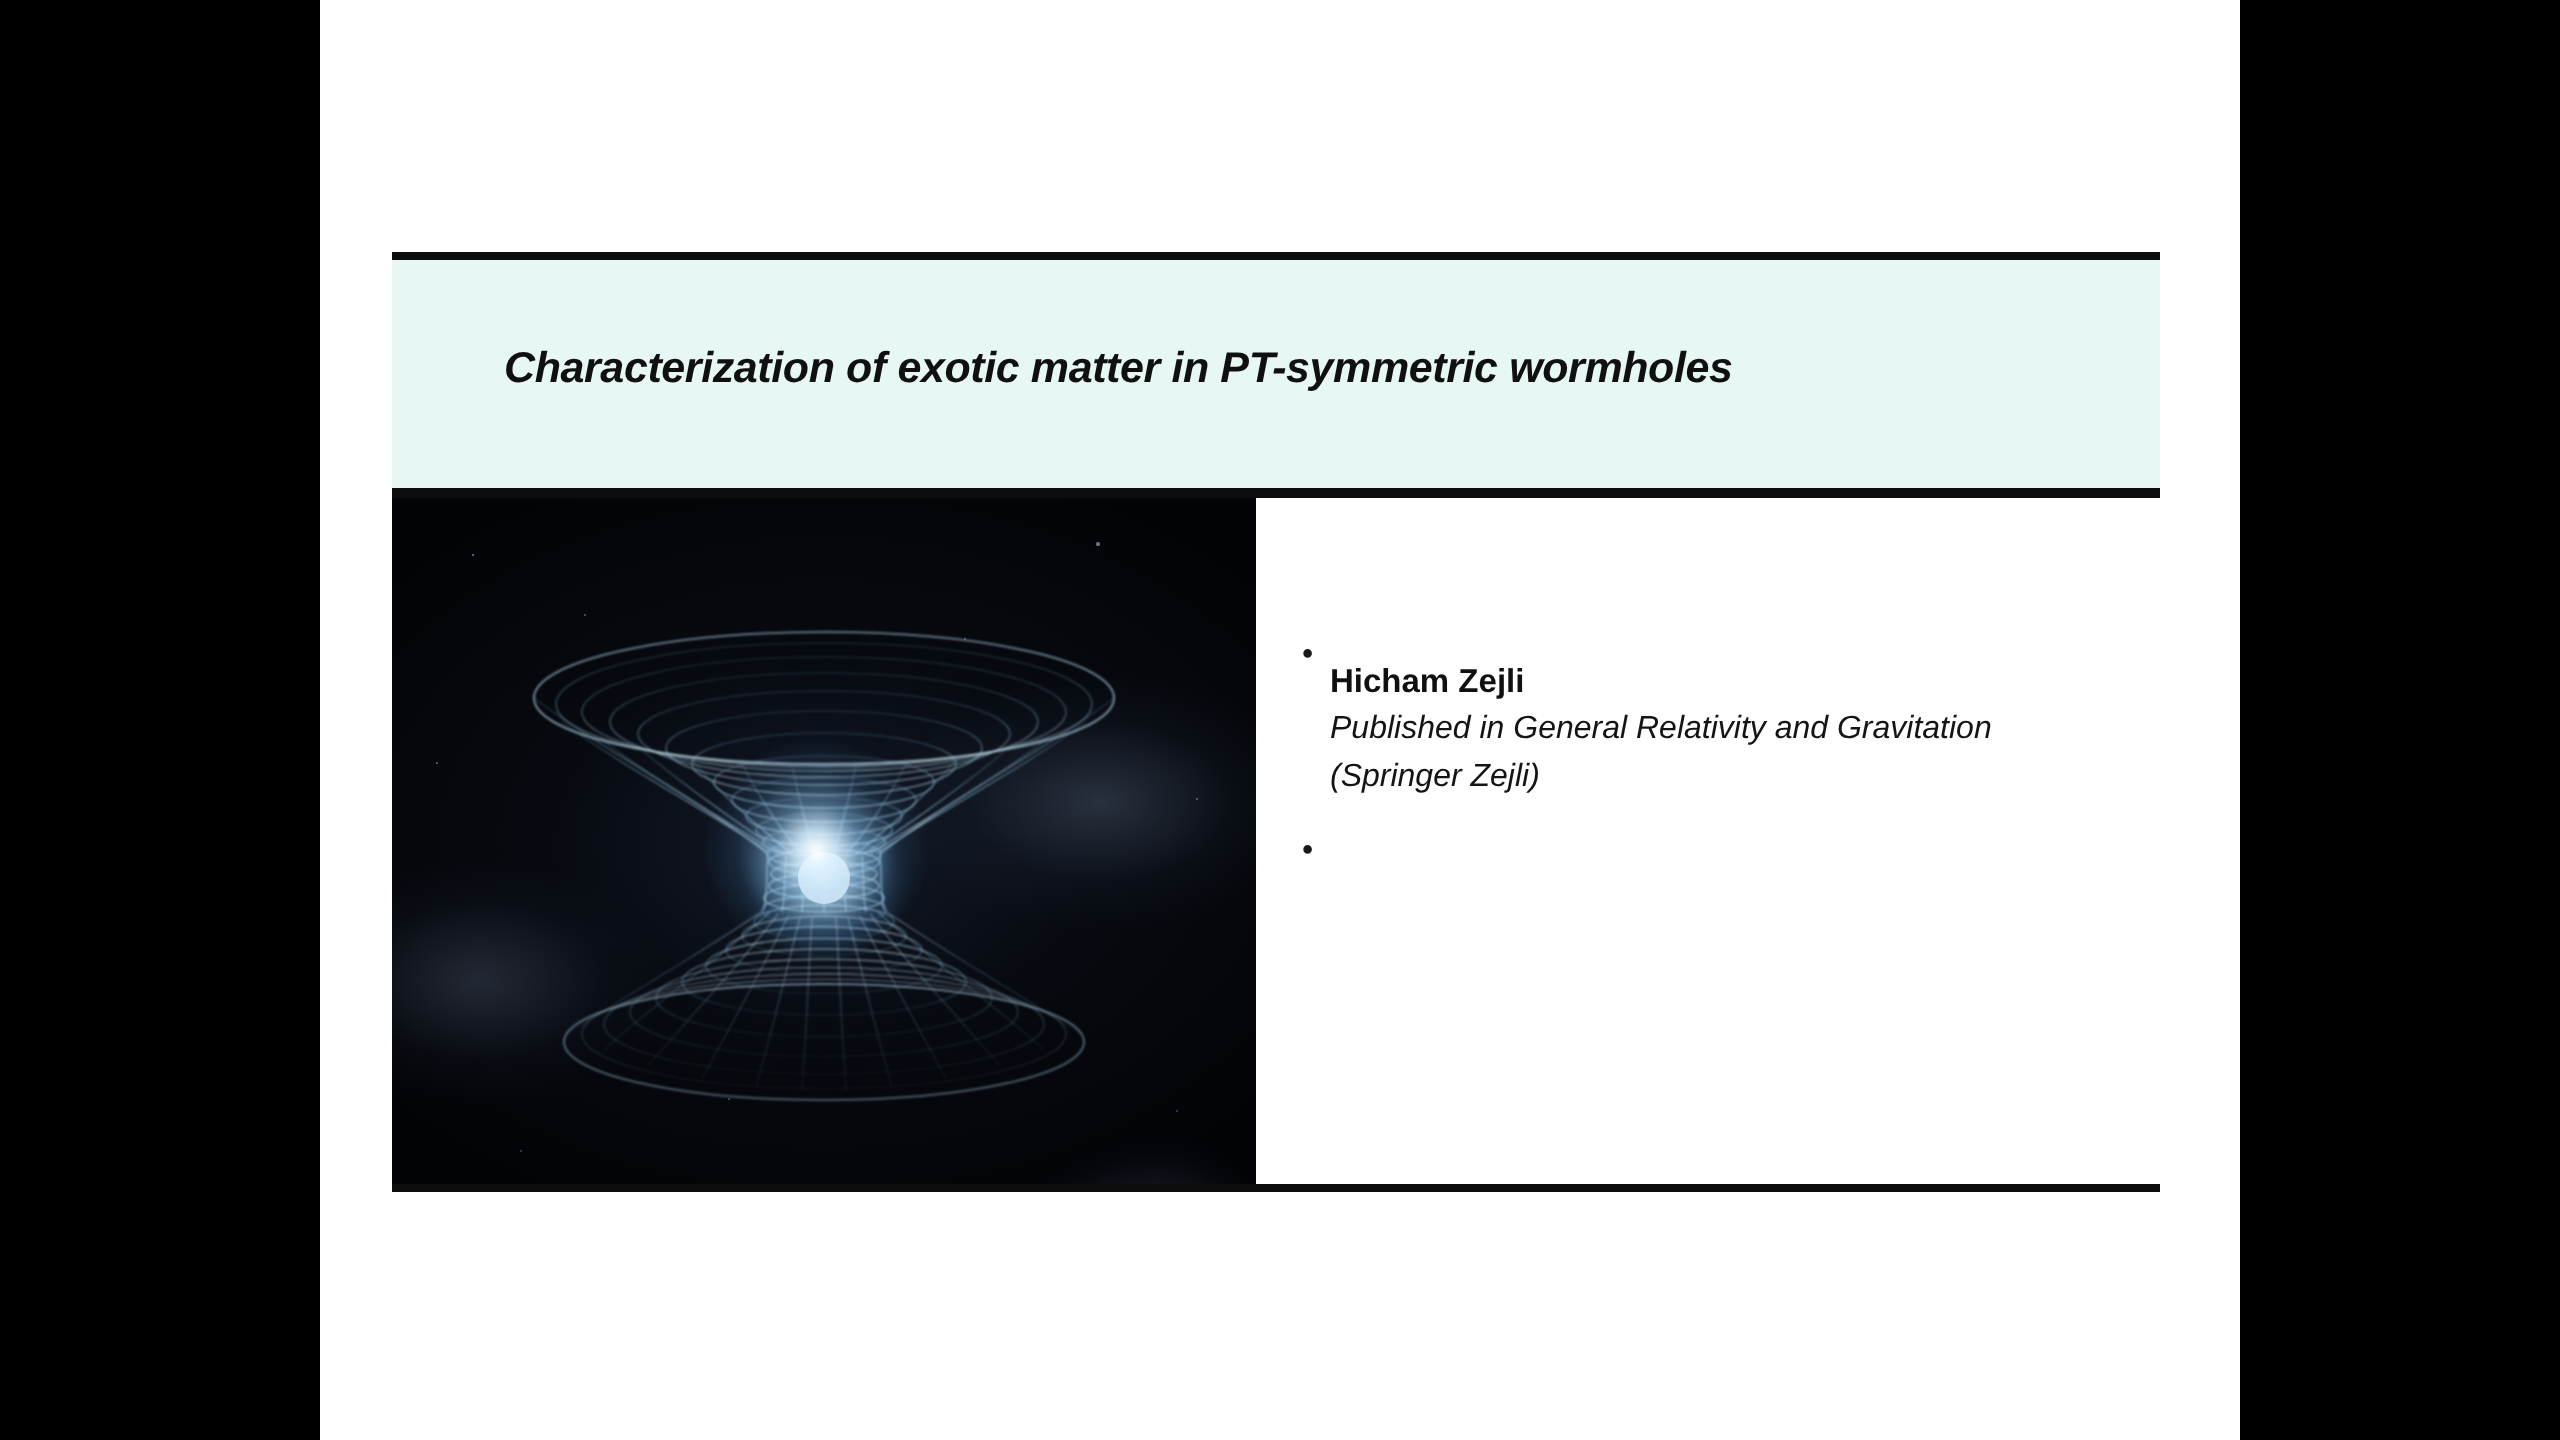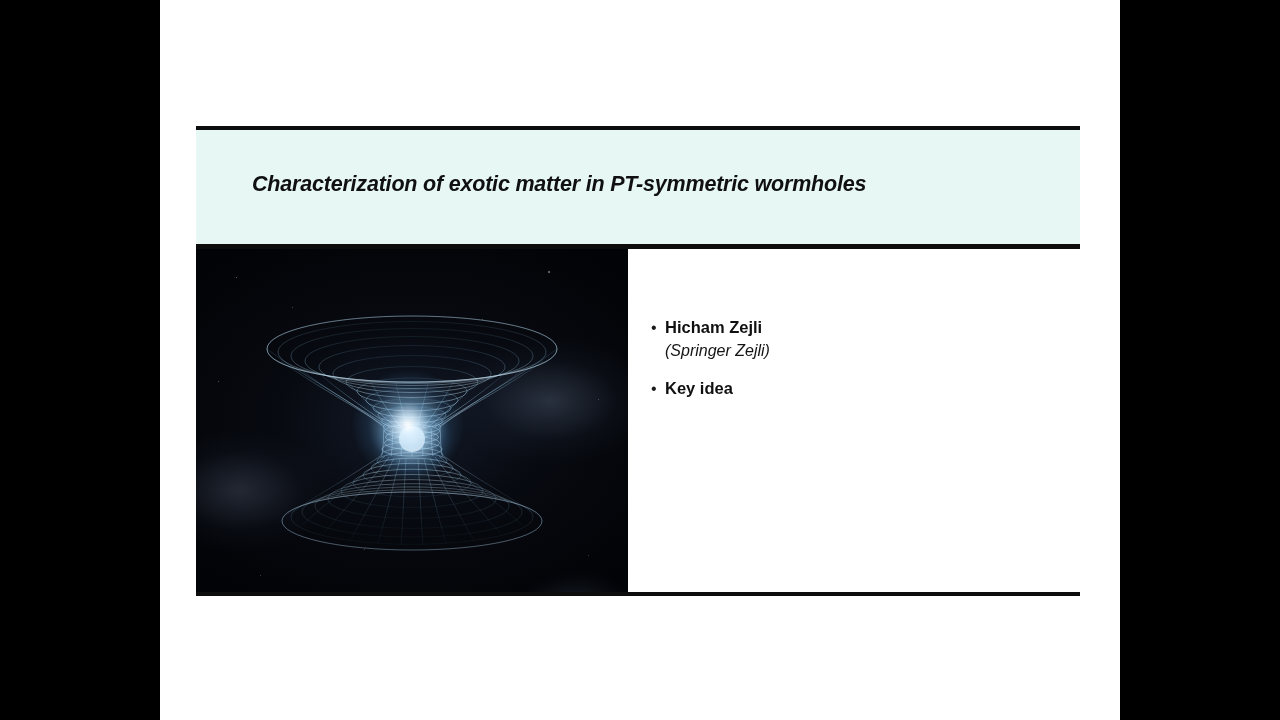--- a/index.html
+++ b/index.html
@@ -87,21 +87,21 @@
   #text-panel {
     position:absolute; left:432px; top:0; width:452px; height:346px;
     background:#ffffff;
   }
   #bullets { position:absolute; left:23px; top:67px; width:418px; }
 
   .bullet-block { display:flex; margin-bottom:14px; }
   .bullet-dot {
     width:14px; flex:0 0 14px; color:#1a1a1a; font-size:16px; line-height:23px;
   }
-  .bullet-body { flex:1 1 auto; }
+  .bullet-body { flex:1 1 auto;margin-top:14px; }
   .bullet-head {
     font-size:16.5px; font-weight:bold; color:#101010; line-height:23px;
   }
   .bullet-sub {
     font-size:16px; font-style:italic; color:#141414; line-height:23.5px;
   }
   .bullet-para {
     font-size:16.2px; color:#141414; line-height:24.5px;
   }
 </style>
@@ -272,28 +272,28 @@
         <div id="throat-glow"></div>
       </div>
 
       <div id="text-panel">
         <div id="bullets">
 
           <div class="bullet-block">
             <div class="bullet-dot">•</div>
             <div class="bullet-body">
               <div class="bullet-head">Hicham Zejli</div>
+              <div class="bullet-sub">Published in General Relativity and Gravitation</div>
               <div class="bullet-sub">(Springer Zejli)</div>
             </div>
           </div>
 
           <div class="bullet-block">
             <div class="bullet-dot">•</div>
             <div class="bullet-body">
-              <div class="bullet-head">Key idea</div>
             </div>
           </div>
 
         </div>
       </div>
 
     </div>
 
     <div class="rule" id="rule-bottom"></div>
   </div>

